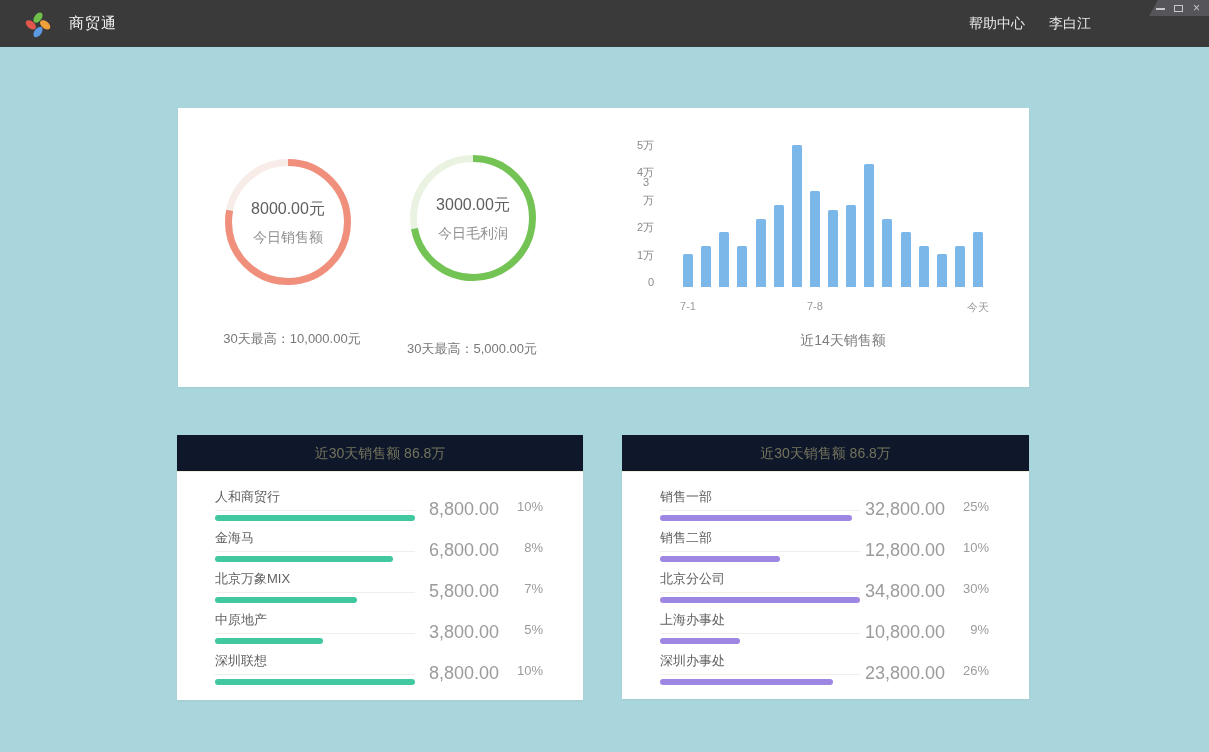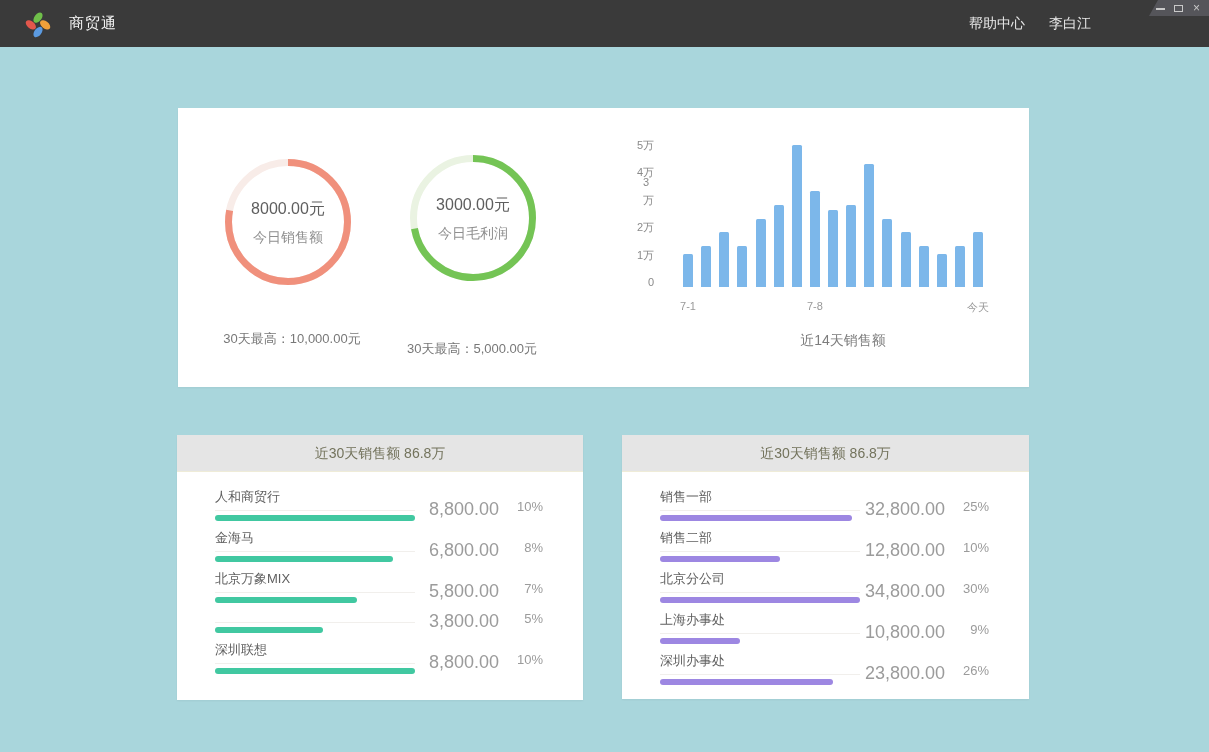--- a/index.html
+++ b/index.html
@@ -59,21 +59,21 @@
   .bar-plot { position:absolute; left:505px; top:36px; width:300px; height:143px;
               display:flex; justify-content:space-between; align-items:flex-end; }
   .vbar { width:10px; border-radius:1.5px 1.5px 0 0; }
   .x-axis { position:absolute; left:505px; top:192px; width:300px; height:16px; }
   .x-tick { position:absolute; transform:translateX(-50%); font-size:11px; color:#999999; white-space:nowrap; }
   .chart-caption { position:absolute; left:565px; top:224px; width:200px; text-align:center;
                    font-size:14px; color:#7d7d7d; }
 
   
   .phead { height:37px; line-height:37px; text-align:center; font-size:14px;
-           color:#73735c; background:#e5e5e5; border-bottom:1px solid #efecd8; }
+           color:#73735c; background:#0f172a; border-bottom:1px solid #efecd8; }
   .plist { padding:16px 40px 0 38px; }
   .mrow  { display:flex; align-items:flex-end; margin-bottom:8px; }
   .mleft { width:200px; }
   .mlabel{ font-size:13px; color:#5f5f5f; padding-bottom:4px; }
   .mtrack{ width:200px; border-top:1px solid #f1efec; padding-top:4px; }
   .mbar  { height:6px; border-radius:3px; }
   .mnums { margin-left:auto; display:flex; padding-bottom:1px; }
   .mval  { min-width:74px; text-align:right; font-size:18px; color:#9b9b9b; }
   .mpct  { min-width:44px; text-align:right; font-size:13px; color:#9b9b9b; }
 </style>
@@ -192,20 +192,21 @@
             <div class="mbar" style="width: 71%; background: rgb(65, 200, 161);"></div>
           </div>
         </div>
         <div class="mnums">
           <span class="mval">5,800.00</span>
           <span class="mpct">7%</span>
         </div>
       </div>
       <div class="mrow">
         <div class="mleft">
+          <div class="mlabel">中原地产</div>
           <div class="mtrack">
             <div class="mbar" style="width: 54%; background: rgb(65, 200, 161);"></div>
           </div>
         </div>
         <div class="mnums">
           <span class="mval">3,800.00</span>
           <span class="mpct">5%</span>
         </div>
       </div>
       <div class="mrow">

